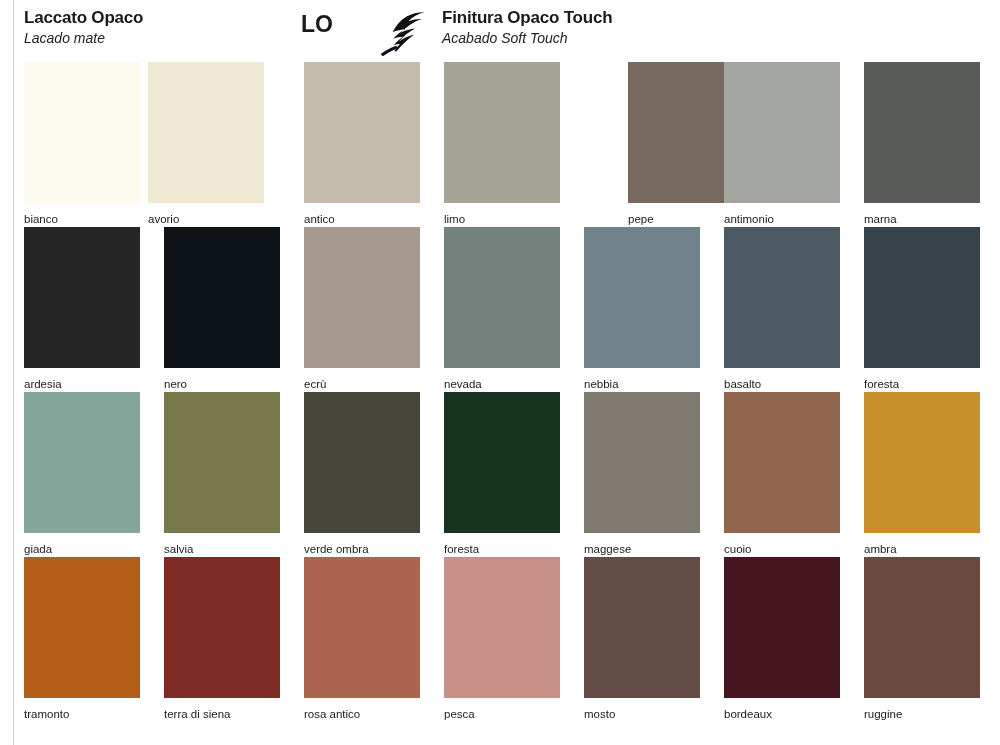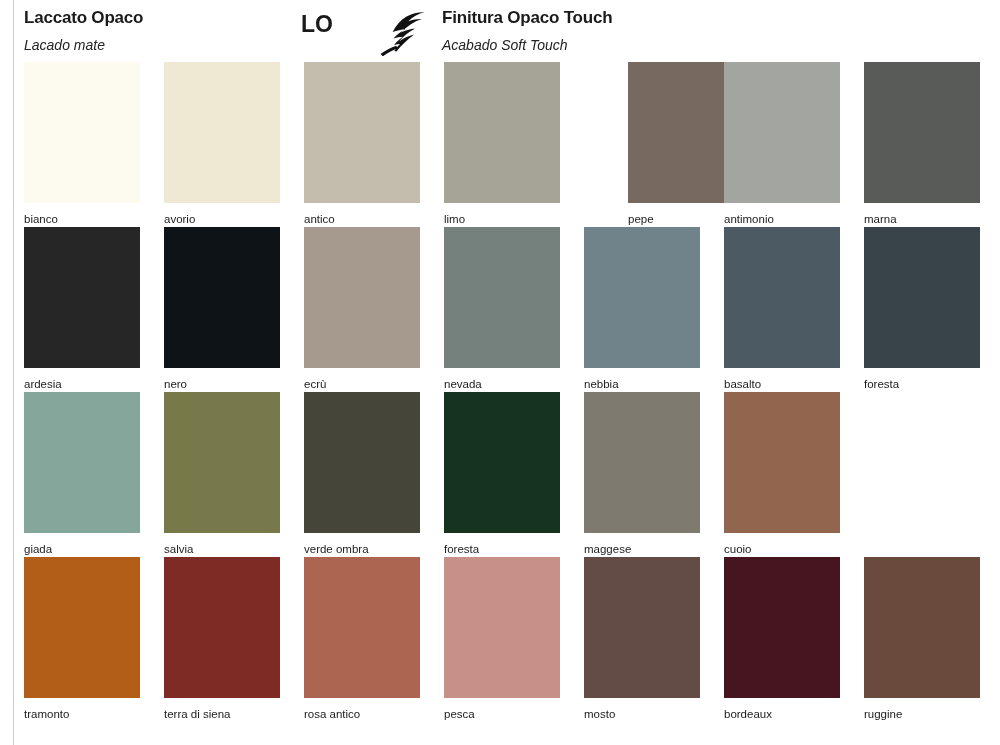--- a/index.html
+++ b/index.html
@@ -42,21 +42,21 @@
     font-size: 17px;
     font-weight: bold;
     letter-spacing: -0.2px;
     line-height: 20px;
     white-space: nowrap;
   }
   .hdr-sub {
     font-size: 14px;
     font-style: italic;
     line-height: 18px;
-    margin-top: 8px;
+    margin-top: 1px;
     color: #232323;
     white-space: nowrap;
   }
   .hdr-left  { left: 0px; }
   .hdr-right { left: 418px; }
 
   .hdr-code {
     position: absolute;
     left: 277px;
     top: 3px;
@@ -140,21 +140,21 @@
   </div>
 
 </div>
 
 <div class="grid" id="grid">
     <div class="row">
       <div class="cell" style="left: 0px;">
         <div class="chip" style="background: rgb(253, 250, 240);"></div>
         <div class="chip-label">bianco</div>
       </div>
-      <div class="cell" style="left: 140px;">
+      <div class="cell" style="left: 124px;">
         <div class="chip" style="background: rgb(239, 232, 211);"></div>
         <div class="chip-label">avorio</div>
       </div>
       <div class="cell" style="left: 280px;">
         <div class="chip" style="background: rgb(196, 188, 172);"></div>
         <div class="chip-label">antico</div>
       </div>
       <div class="cell" style="left: 420px;">
         <div class="chip" style="background: rgb(165, 164, 150);"></div>
         <div class="chip-label">limo</div>
@@ -220,20 +220,24 @@
         <div class="chip-label">foresta</div>
       </div>
       <div class="cell" style="left: 560px;">
         <div class="chip" style="background: rgb(126, 122, 112);"></div>
         <div class="chip-label">maggese</div>
       </div>
       <div class="cell" style="left: 700px;">
         <div class="chip" style="background: rgb(146, 101, 79);"></div>
         <div class="chip-label">cuoio</div>
       </div>
+      <div class="cell" style="left: 840px;">
+        <div class="chip" style="background: rgb(200, 144, 42);"></div>
+        <div class="chip-label">ambra</div>
+      </div>
     </div>
     <div class="row">
       <div class="cell" style="left: 0px;">
         <div class="chip" style="background: rgb(178, 94, 24);"></div>
         <div class="chip-label">tramonto</div>
       </div>
       <div class="cell" style="left: 140px;">
         <div class="chip" style="background: rgb(126, 43, 38);"></div>
         <div class="chip-label">terra di siena</div>
       </div>

